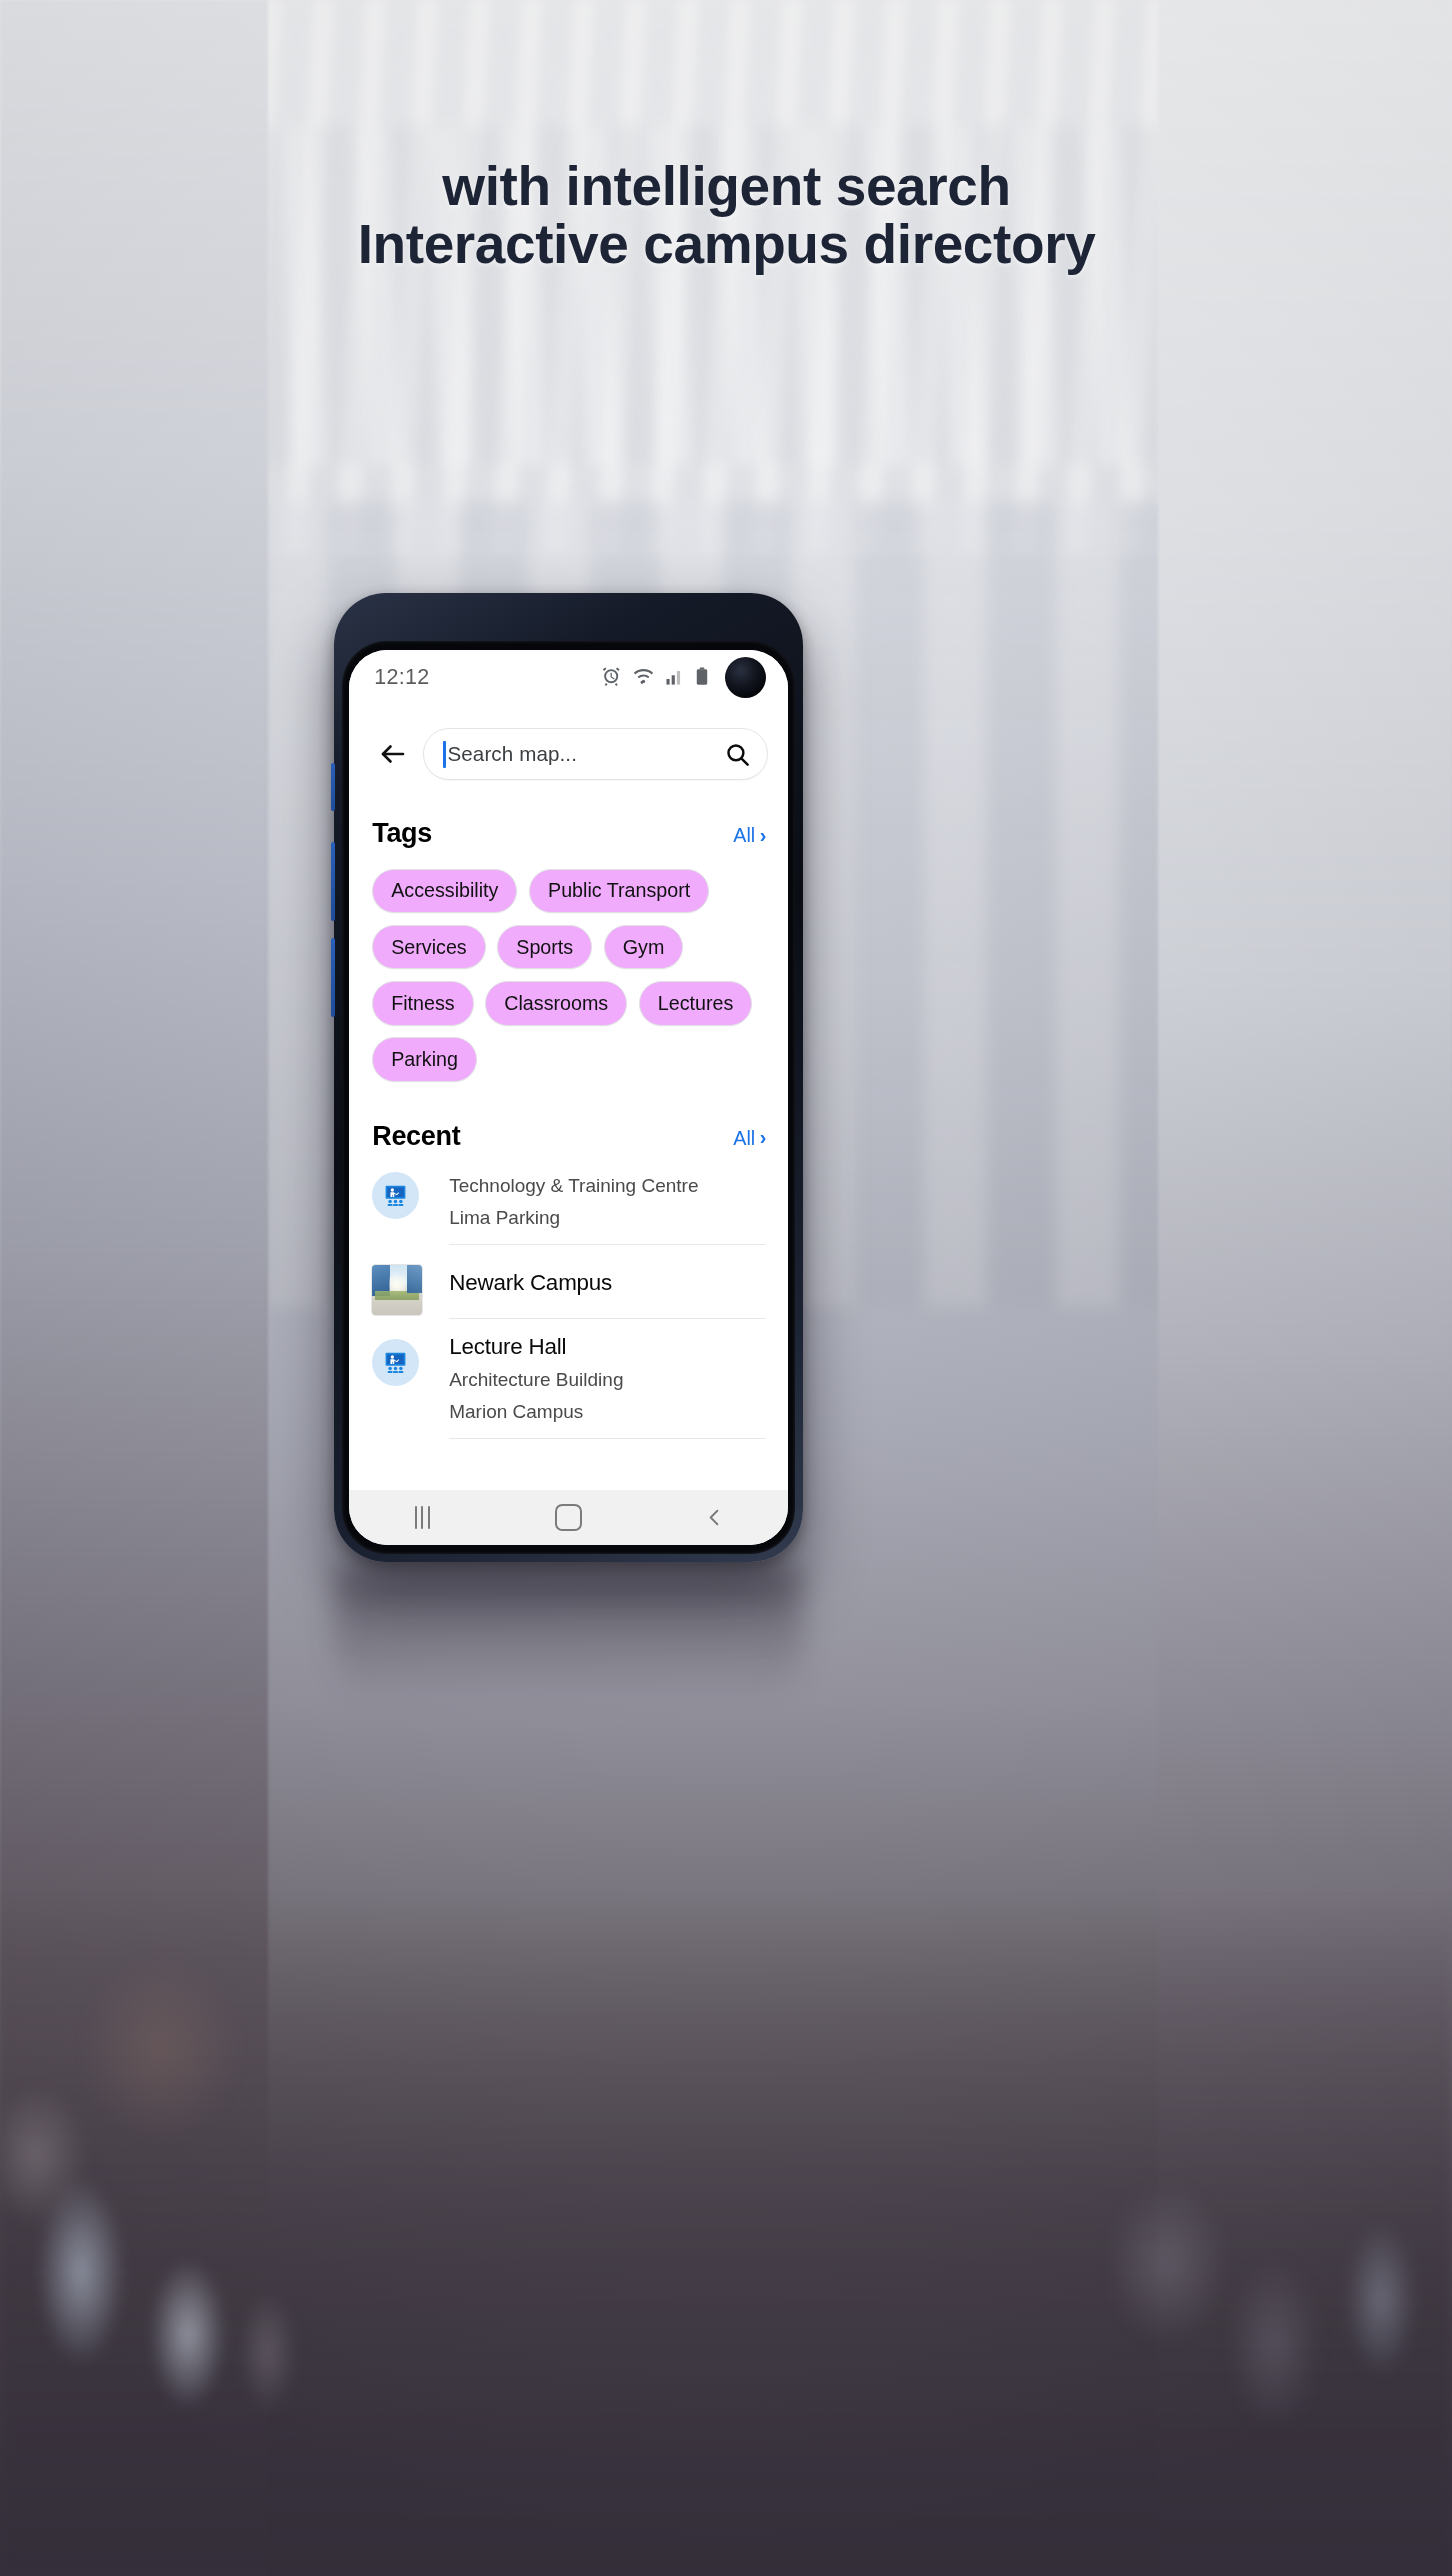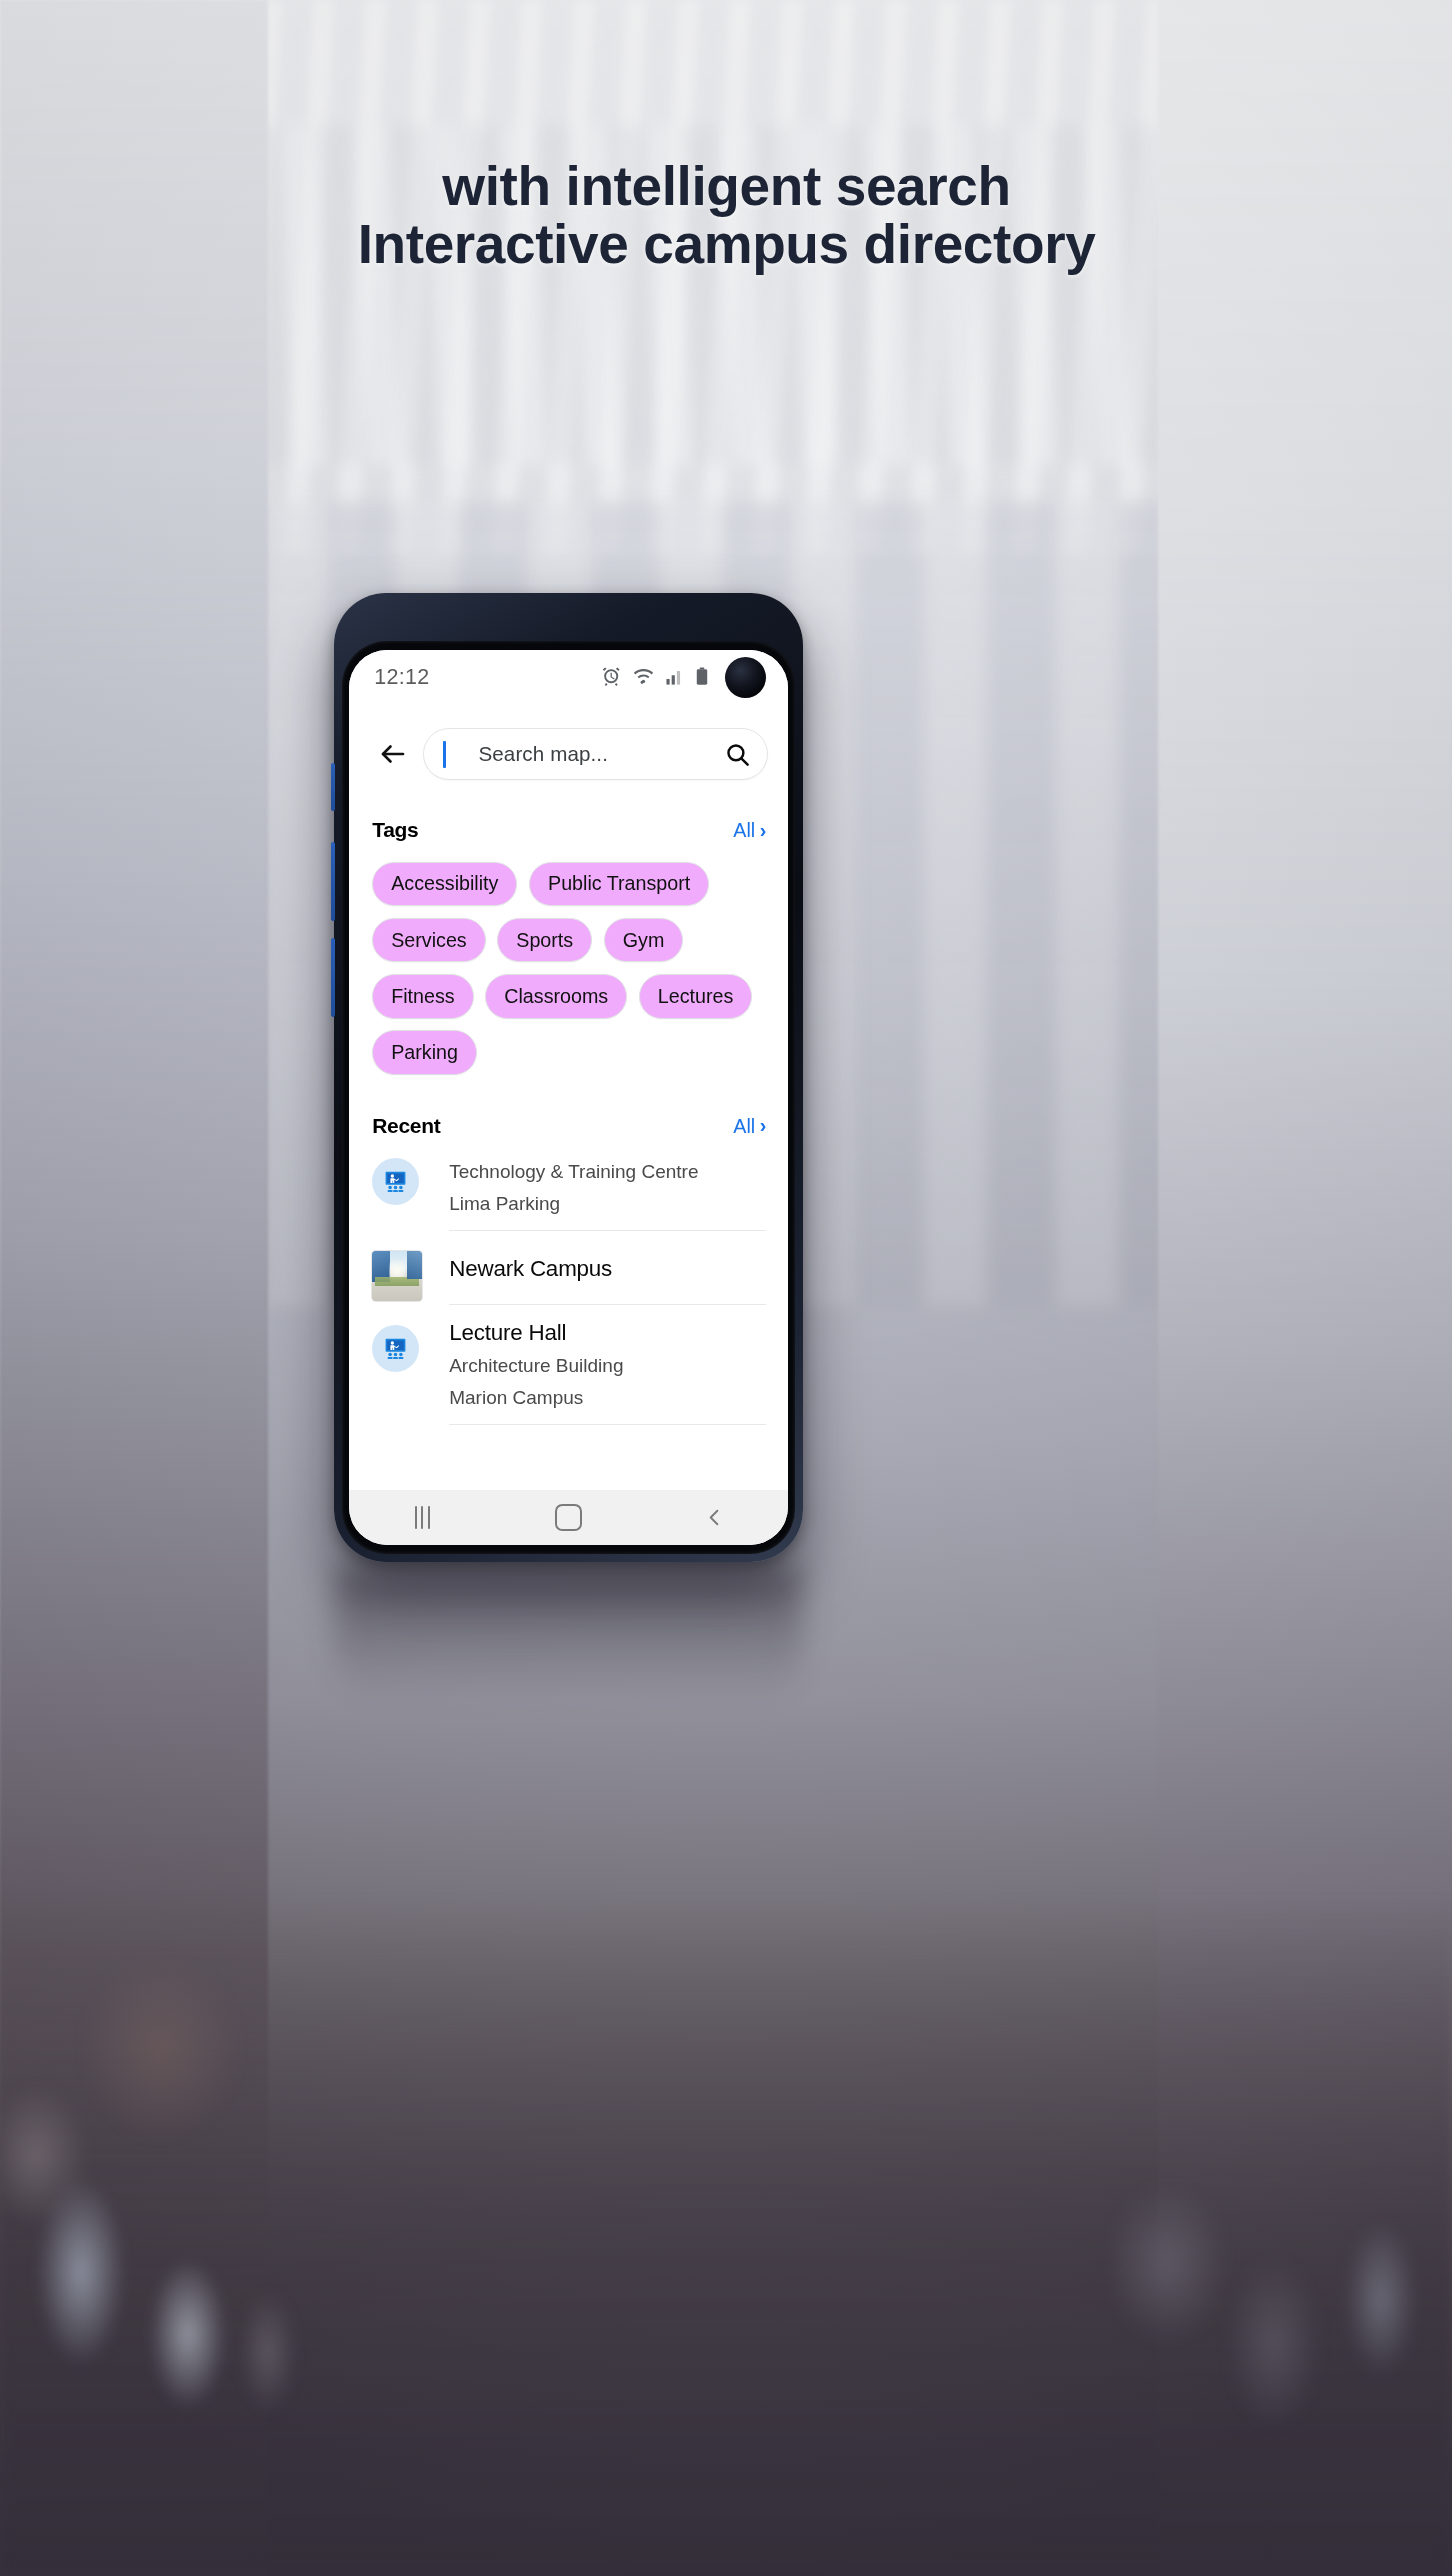--- a/index.html
+++ b/index.html
@@ -112,33 +112,32 @@
   .searchrow{
     position:absolute;left:0;right:0;top:63px;height:82px;
     display:flex;align-items:center;padding:0 19.7px 0 18px;box-sizing:border-box;
   }
   .backbtn{width:52px;height:52px;display:flex;align-items:center;justify-content:center;flex:0 0 auto;}
   .searchbox{
     flex:1;height:52px;margin-left:3.6px;
     border:1.3px solid #e3e4e6;border-radius:27px;background:#fff;
     display:flex;align-items:center;padding:0 16px 0 19.7px;box-sizing:border-box;
     box-shadow:0 0.9px 1.8px rgba(0,0,0,.04);
-    gap:31px;
   }
   .caret{width:2.2px;height:27px;background:#1a73e8;margin-right:1.8px;border-radius:0.9px;}
   .ph{font-size:20.6px;color:#3c4043;letter-spacing:0.1px;}
   .srch-ico{margin-left:auto;display:flex;}
 
   
   .content{position:absolute;left:0;right:0;top:145px;bottom:55px;overflow:hidden;background:#fff;}
   .sec-head{
     display:flex;align-items:baseline;
     padding:0 21.5px 0 23px;box-sizing:border-box;
   }
-  .sec-title{font-size:21px;font-weight:bold;color:#000;letter-spacing:-0.3px;}
+  .sec-title{font-size:27px;font-weight:bold;color:#000;letter-spacing:-0.3px;}
   .sec-all{
     margin-left:auto;font-size:19.7px;color:#1a73e8;font-weight:500;
     display:flex;align-items:center;gap:4.5px;
   }
   .chev{font-size:19.7px;line-height:1;color:#1a73e8;font-weight:bold;}
 
   .chips{display:flex;flex-wrap:wrap;gap:11.6px;padding:19.7px 21.5px 0 23px;box-sizing:border-box;}
   .chip{
     border:1.3px solid #e0e1e3;border-radius:23px;background:#f0abfc;
     padding:9.8px 18px;font-size:19.7px;color:#111;white-space:nowrap;

